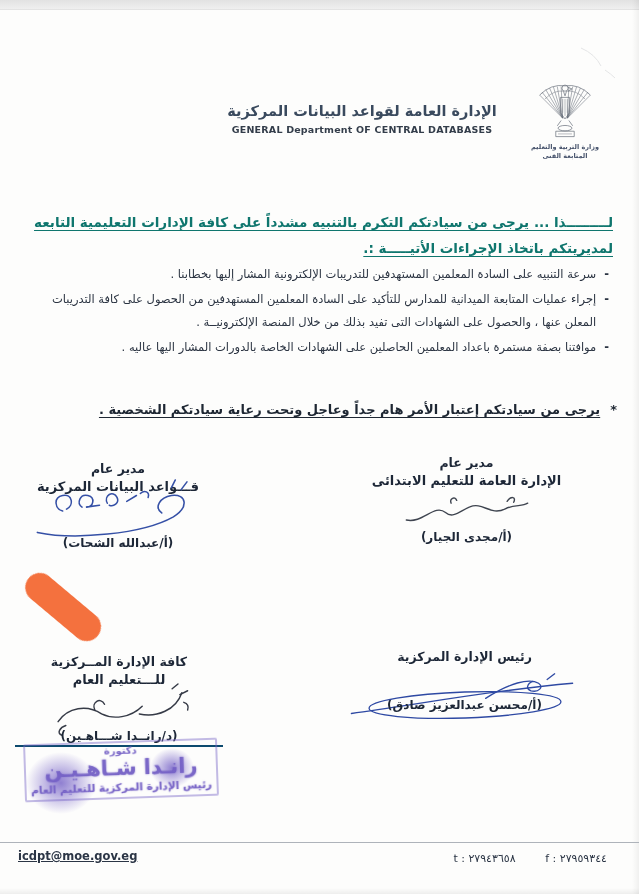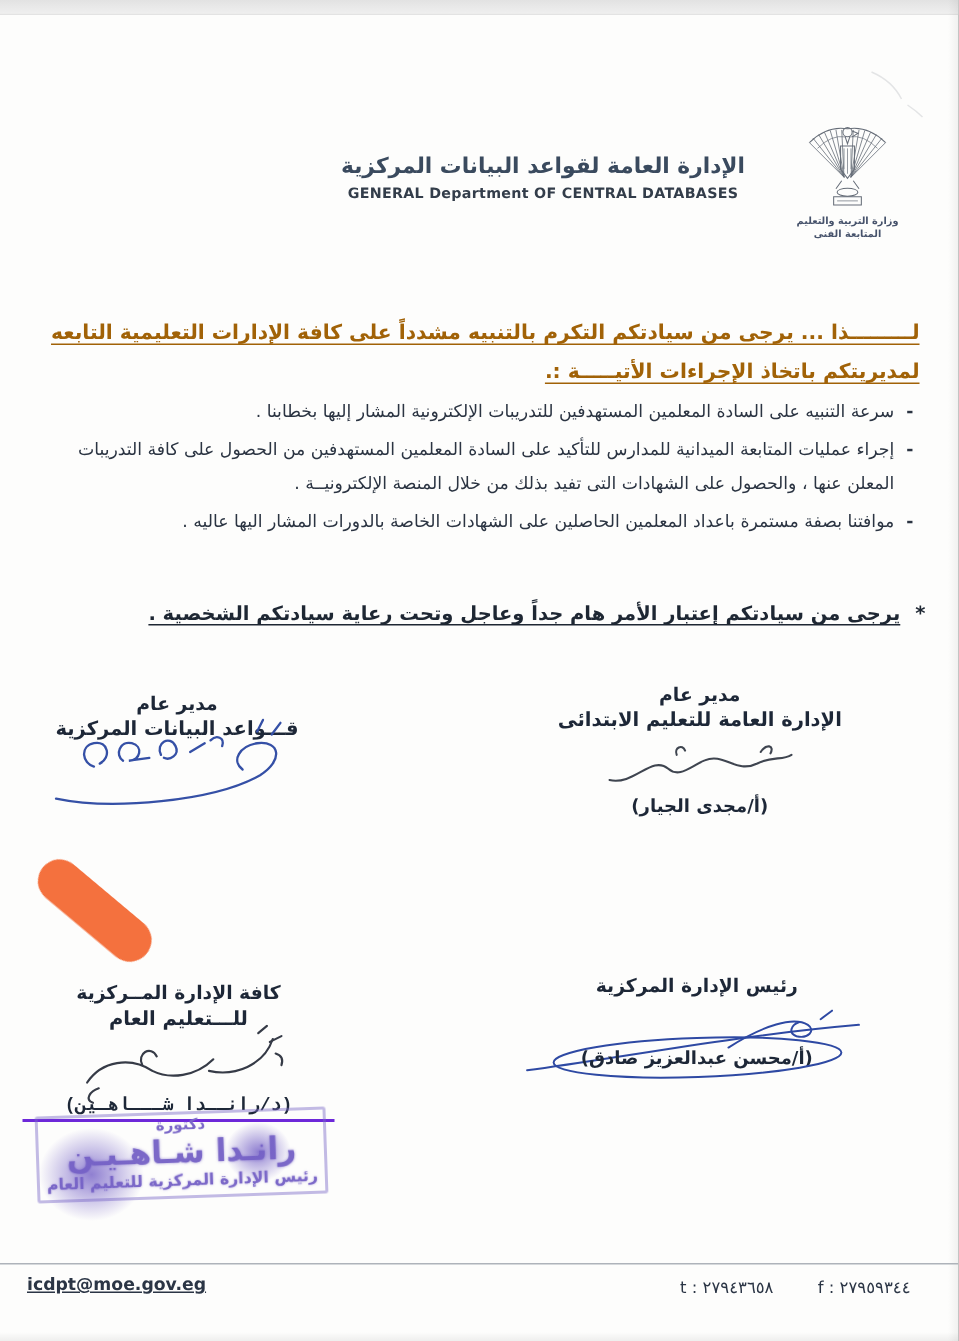--- a/index.html
+++ b/index.html
@@ -18,21 +18,21 @@
   
   .emblem{position:absolute;top:82px;right:32px;width:84px;text-align:center;}
   .emblem svg{display:block;margin:0 auto;}
   .ministry-text{font-size:6.5px;font-weight:bold;color:#46526b;line-height:1.35;direction:rtl;margin-top:1px;}
   .header-titles{position:absolute;top:103px;right:122px;width:310px;text-align:center;direction:rtl;}
   .dept-ar{font-size:14.5px;font-weight:bold;color:#3a4a5e;}
   .dept-en{font-size:9.5px;font-weight:bold;color:#333d4a;margin-top:5px;letter-spacing:.2px;direction:ltr;}
 
   
   .intro{position:absolute;top:209px;right:26px;left:26px;direction:rtl;text-align:right;
-         font-weight:bold;font-size:13.5px;color:#a16207;line-height:1.95;}
+         font-weight:bold;font-size:13.5px;color:#0f766e;line-height:1.95;}
   .u{text-decoration:underline;text-underline-offset:3px;}
   .bullets{position:absolute;top:263px;right:30px;left:22px;direction:rtl;}
   .bullet{display:flex;gap:8px;font-size:11.5px;color:#2b3442;line-height:1.95;margin-bottom:3px;
           font-weight:500;text-align:right;}
   .bullet .dash{flex:none;font-weight:bold;}
   .emphasis{position:absolute;top:402px;right:22px;left:60px;direction:rtl;text-align:right;
             font-size:13px;font-weight:bold;color:#1e2733;}
   .emphasis .star{margin-left:10px;text-decoration:none;display:inline-block;}
 
   
@@ -44,21 +44,21 @@
   #sig-tr{top:455px;right:70px;width:205px;}
   #sig-tr svg{margin-top:4px;margin-bottom:-4px;}
   #sig-tl{top:461px;left:18px;width:200px;}
   #sig-tl svg{margin-top:-16px;margin-bottom:-10px;}
   #sig-br{top:649px;right:52px;width:245px;}
   #sig-br svg.scrawl{margin-top:6px;margin-bottom:-28px;}
   #sig-br .name-wrap{position:relative;display:inline-block;padding:0 10px;}
   #sig-br .name-ellipse{position:absolute;top:-6px;left:-12px;}
   #sig-bl{top:654px;left:15px;width:208px;}
   #sig-bl svg{margin-top:-4px;margin-bottom:-12px;}
-  #sig-bl .name{display:block;border-bottom:2px solid #6d28d9;padding-bottom:2px;font-family:Liberation Mono, monospace;}
+  #sig-bl .name{display:block;border-bottom:2px solid #0c4a6e;padding-bottom:2px;}
 
   
   .highlight{position:absolute;top:567px;left:38px;width:90px;height:29px;border-radius:16px;
              background:#f4713e;transform:rotate(40deg);transform-origin:left top;filter:blur(.4px);}
 
   
   .stamp{position:absolute;top:741px;left:24px;width:182px;transform:rotate(-2deg);
          color:#7b68c8;text-align:center;direction:rtl;filter:blur(.3px);
          border:2px solid rgba(123,104,200,.45);border-radius:2px;padding:2px 4px 4px;}
   .stamp .s1{font-size:10px;font-weight:bold;}
@@ -152,20 +152,21 @@
     <div class="t1">مدير عام</div>
     <div class="t2">قـــواعد البيانات المركزية</div>
     <svg width="190" height="68" viewBox="0 0 190 70" fill="none" stroke="#3550a6" stroke-width="1.6" stroke-linecap="round">
       <path d="M12 56 C 50 64, 120 58, 152 40 C 168 30, 166 16, 150 18 C 138 20, 132 30, 140 36"></path>
       <path d="M38 34 c-8 -2 -10 -14 0 -16 c10 -2 12 10 4 14"></path>
       <path d="M58 30 c-6 -4 -2 -14 6 -12 c8 2 6 12 -2 12 l14 -2"></path>
       <path d="M84 26 c-4 -8 6 -14 10 -6 c3 6 -4 10 -8 8"></path>
       <path d="M104 24 l10 -6 M118 16 c4 -4 10 -2 8 4"></path>
       <path d="M150 10 l4 -8 M160 12 l6 -8"></path>
     </svg>
+    <div class="name">(أ/عبدالله الشحات)</div>
   </div>
 
   <div class="highlight"></div>
 
   <div class="sig" id="sig-br">
     <div class="t1">رئيس الإدارة المركزية</div>
     <svg class="scrawl" width="250" height="52" viewBox="0 0 250 55" fill="none" stroke="#2e49a3" stroke-width="1.4" stroke-linecap="round">
       <path d="M8 46 C 70 38, 150 22, 242 14"></path>
       <path d="M150 30 C 175 14, 196 8, 206 14 C 212 18, 206 24, 198 22 C 192 20, 194 14, 200 12"></path>
       <path d="M215 10 l8 -6"></path>

